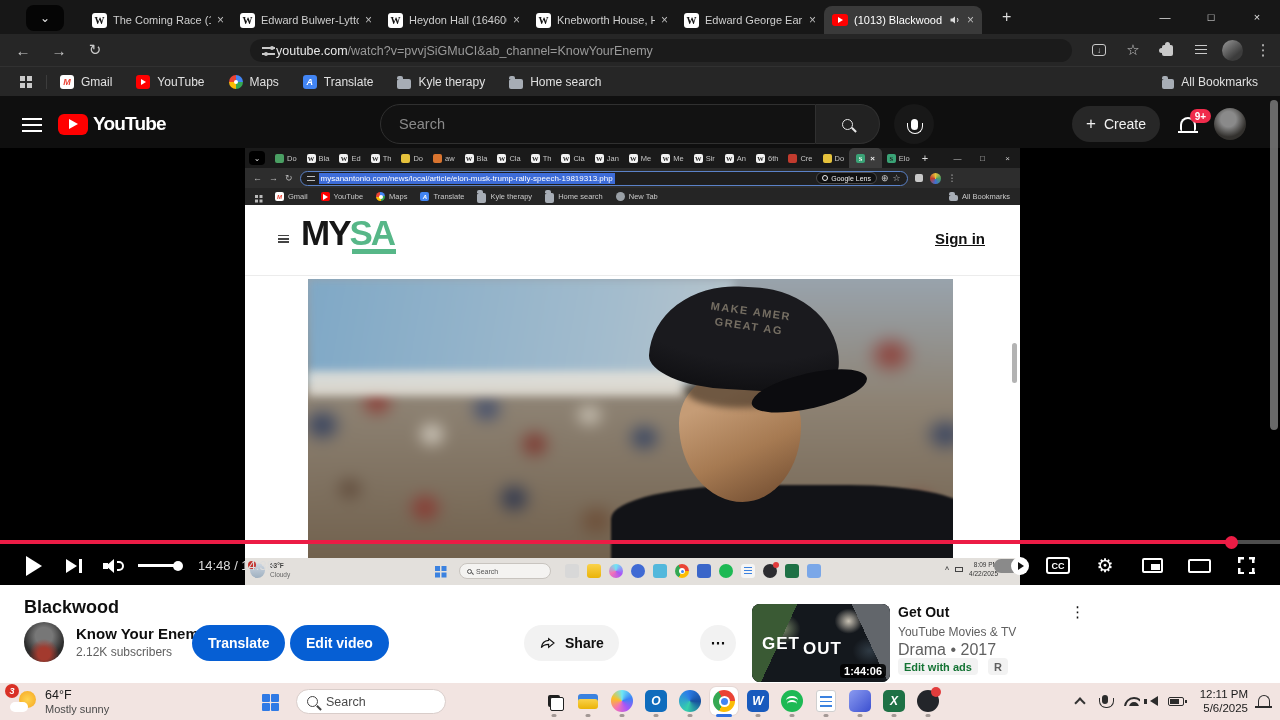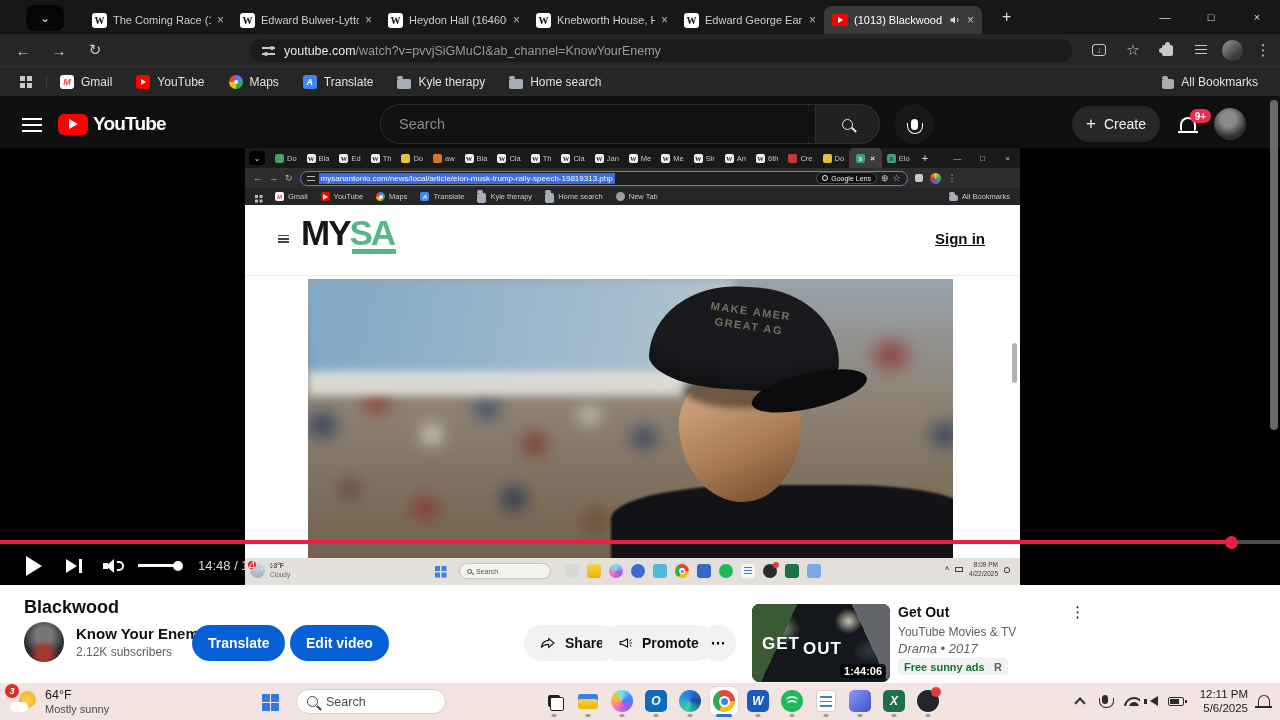--- a/index.html
+++ b/index.html
@@ -24,21 +24,21 @@
   .tclose{flex:none;font-size:12px;color:#bdbdbd;}
   .newtab{position:absolute;left:1002px;top:8px;font-size:16px;color:#ddd;}
   .wctrl{position:absolute;right:0;top:0;display:flex;}
   .wc{width:46px;height:33px;display:flex;align-items:center;justify-content:center;color:#e3e3e3;font-size:11px;}
 
   
   .toolbar{position:absolute;left:0;right:0;top:34px;height:32px;background:#262626;}
   .navic{position:absolute;top:0;height:32px;width:30px;display:flex;align-items:center;
          justify-content:center;color:#c9c9c9;font-size:15px;}
   .omnibox{position:absolute;left:250px;top:5px;width:822px;height:23px;border-radius:12px;background:#1b1b1b;
-           display:flex;align-items:center;gap:9px;padding:0 12px;font-size:12.5px;overflow:hidden;}
+           display:flex;align-items:center;gap:1px;padding:0 12px;font-size:12.5px;overflow:hidden;}
   .tune{width:13px;height:13px;position:relative;flex:none;}
   .tune::before{content:"";position:absolute;left:0;top:3px;width:13px;height:1.5px;background:#c9c9c9;box-shadow:0 6px 0 #c9c9c9;}
   .tune::after{content:"";position:absolute;left:8px;top:1.5px;width:4px;height:4px;border-radius:50%;background:#c9c9c9;box-shadow:-6px 6px 0 #c9c9c9;}
   .url-host{color:#e8e8e8;}
   .url-rest{color:#9a9a9a;}
   .tb-ic{position:absolute;top:4px;width:26px;height:24px;display:flex;align-items:center;
          justify-content:center;color:#c9c9c9;font-size:15px;}
   .devbox{width:14px;height:12px;border:1.5px solid #c9c9c9;border-radius:3px;display:flex;
           align-items:center;justify-content:center;font-size:8px;color:#c9c9c9;}
   .puz{width:11px;height:11px;background:#c9c9c9;border-radius:2px;position:relative;}
@@ -271,21 +271,21 @@
     linear-gradient(245deg,#62666b 0 22%,rgba(0,0,0,0) 22%),
     radial-gradient(26px 22px at 22% 32%,#7a8a6a 0,transparent 70%),
     radial-gradient(20px 18px at 70% 22%,#c9c2b4 0,transparent 70%),
     radial-gradient(24px 20px at 85% 60%,#2f3a44 0,transparent 70%),#14181d;}
   .gtxt{position:absolute;left:10px;top:30px;color:#fff;font-weight:700;font-size:17px;letter-spacing:1px;}
   .gtxt .o2{position:relative;top:5px;margin-left:3px;}
   .sdur{position:absolute;right:4px;bottom:4px;background:rgba(0,0,0,.85);color:#fff;font-size:11px;
         font-weight:600;padding:1px 4px;border-radius:4px;}
   .s-title2{position:absolute;left:898px;top:19px;font-size:14px;font-weight:600;}
   .s-ch2{position:absolute;left:898px;top:40px;font-size:12px;color:#606060;}
-  .s-meta2{position:absolute;left:898px;top:56px;font-size:13px;color:#606060;font-style:italic;}
+  .s-meta2{position:absolute;left:898px;top:56px;font-size:16px;color:#606060;}
   .chip{position:absolute;top:73px;height:17px;background:#f2f2f2;border-radius:4px;display:flex;
         align-items:center;padding:0 6px;font-size:11px;font-weight:600;}
   .chip-free{left:898px;color:#137333;}
   .chip-r{left:988px;color:#606060;}
   .skebab{position:absolute;left:1070px;top:18px;font-size:15px;color:#0f0f0f;}
 
   
   .osbar{position:absolute;left:0;right:0;top:683px;height:37px;background:#f2e4e1;}
   .os-weather{position:absolute;left:10px;top:5px;display:flex;gap:9px;}
   .ow-icon{width:26px;height:26px;position:relative;}
@@ -744,58 +744,71 @@
           <i class="tri2"></i>
           <i class="nbar"></i>
         </span>
       <span class="cbtn">
           <span class="vol">
             <i class="varc"></i>
           </span>
         </span>
       <span class="vslide"></span>
       <span class="ptime">14:48 / 14:38</span>
+      <span class="ctrl-r">
+        <span class="cbtn">
+            <span class="auto">
+              <i></i>
+            </span>
+          </span>
+        <span class="cbtn">
+            <span class="ccbox">CC</span>
+          </span>
+        <span class="cbtn gear">⚙</span>
+        <span class="cbtn">
+            <span class="mini"></span>
+          </span>
+        <span class="cbtn">
+            <span class="thea"></span>
+          </span>
+        <span class="cbtn">
+            <span class="fs"></span>
+          </span>
+      </span>
     </div>
   </div>
 
   <div class="below">
     <div class="v-title">Blackwood</div>
     <div class="ch-av"></div>
     <div class="ch-name">Know Your Enemy</div>
     <div class="ch-subs">2.12K subscribers</div>
     <div class="btn-blue" style="left:192px">Translate</div>
     <div class="btn-blue" style="left:290px">Edit video</div>
 
 
     <div class="pill" style="left:524px">
       <svg width="18" height="16" viewBox="0 0 24 24">
           <path d="M13 5.5l8 6.5-8 6.5V14c-5.5 0-9 1.8-11 5 .6-6 3.6-10.4 11-11V5.5z" fill="none" stroke="#0f0f0f" stroke-width="1.7"></path>
         </svg>
       <span>Share</span>
     </div>
-    <div class="pill" style="left:602px">
-      <svg width="17" height="16" viewBox="0 0 24 24">
-          <path d="M4 10v4h3l8 4V6L7 10H4z" fill="none" stroke="#0f0f0f" stroke-width="1.7"></path>
-          <path d="M18 9l3-2M18 12h4M18 15l3 2" stroke="#0f0f0f" stroke-width="1.5"></path>
-        </svg>
-      <span>Promote</span>
-    </div>
     <div class="more-btn">⋯</div>
 
     <div class="sthumb">
       <div class="sart"></div>
       <div class="gtxt">
         <span>GET</span><span class="o2">OUT</span>
       </div>
       <div class="sdur">1:44:06</div>
     </div>
     <div class="s-title2">Get Out</div>
     <div class="s-ch2">YouTube Movies &amp; TV</div>
     <div class="s-meta2">Drama • 2017</div>
-    <div class="chip chip-free">Free sunny ads</div>
+    <div class="chip chip-free">Edit with ads</div>
     <div class="chip chip-r">R</div>
     <div class="skebab">⋮</div>
   </div>
 
   <div class="osbar">
     <div class="os-weather">
       <i class="ow-icon">
           <span class="ow-badge">3</span>
         </i>
       <span class="ow-txt">

